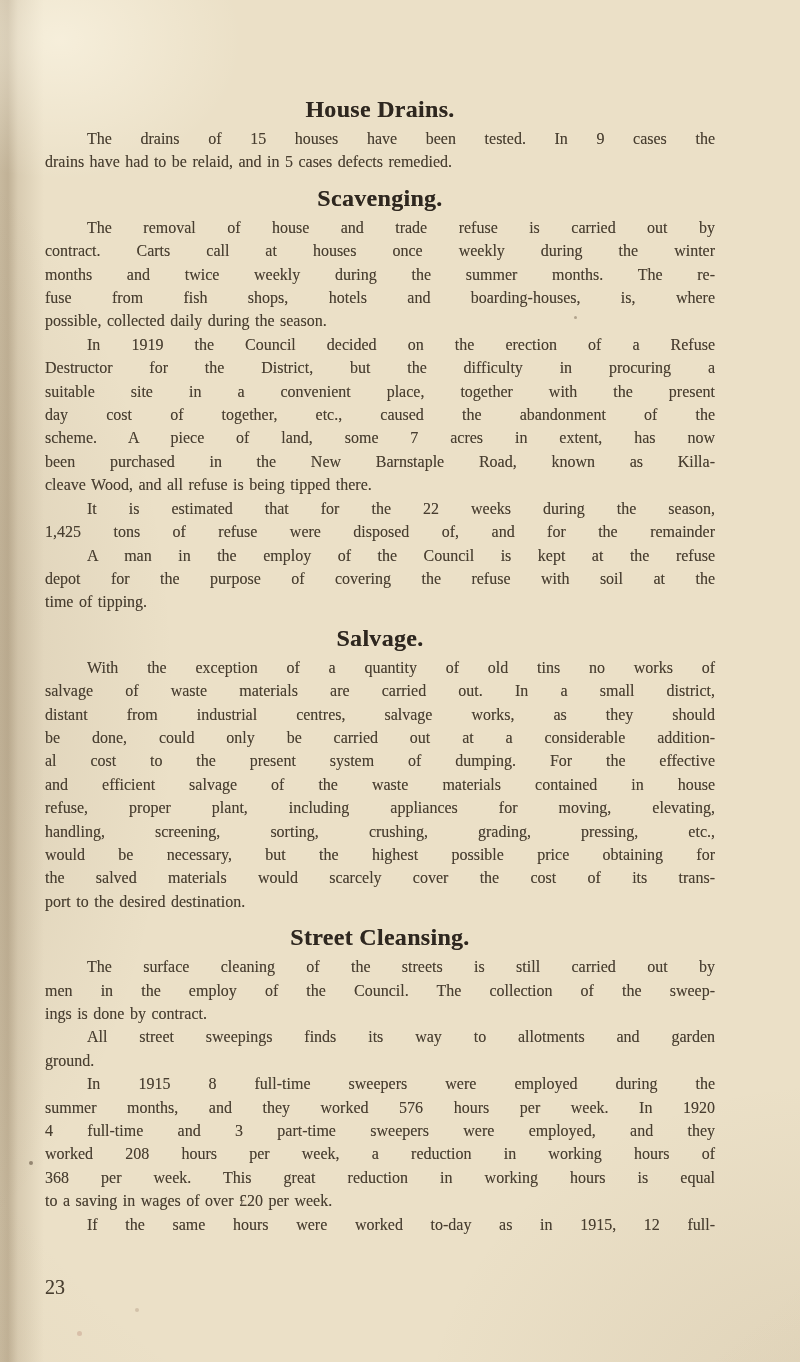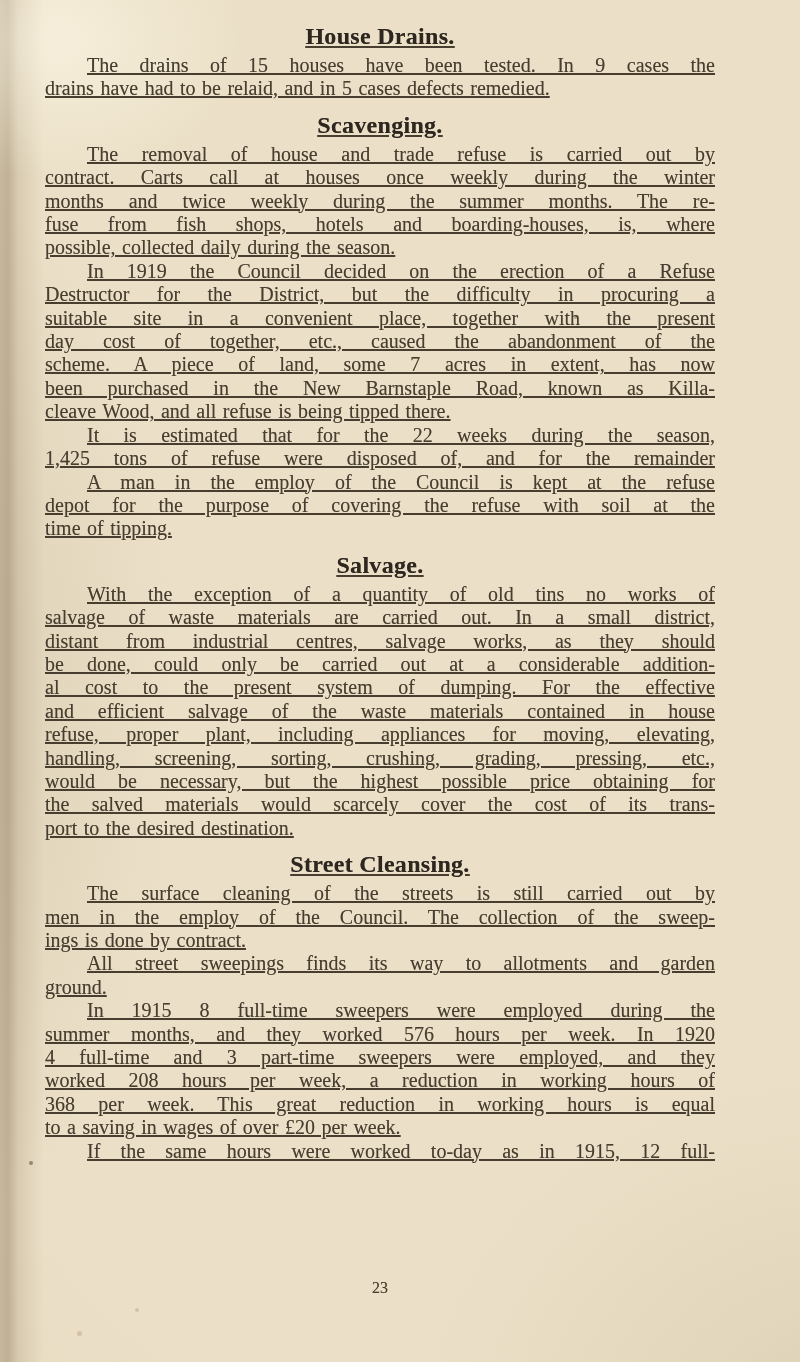--- a/index.html
+++ b/index.html
@@ -32,51 +32,50 @@
       radial-gradient(600px 500px at 105% 105%, rgba(130,105,70,0.12), rgba(130,105,70,0) 70%),
       radial-gradient(130% 110% at 55% 42%, rgba(0,0,0,0) 58%, rgba(140,110,70,0.10) 100%),
       linear-gradient(90deg,
         rgba(118,95,64,0.30) 0px,
         rgba(118,95,64,0.36) 8px,
         rgba(118,95,64,0.16) 18px,
         rgba(118,95,64,0.0) 44px);
   }
   .content{
     position:absolute;
-    left:45px;top:12px;
+    left:45px;top:0;
     width:670px;
-    text-decoration:underline;
+    padding-top:85px;
   }
   .heading{
     font-weight:bold;
     font-size:24px;
     line-height:26px;
     text-align:center;
     letter-spacing:0.3px;
     margin:11px 0 5px 0;
     color:var(--heading-ink);
     text-shadow:0 0 0.5px rgba(46,39,31,0.55);
   }
   .paragraph{margin:0;}
   .line{
-    font-size:20px;
+    font-size:16px;
     line-height:23.4px;
     text-align:justify;
     text-align-last:justify;
     word-spacing:1.5px;
     text-shadow:0 0 0.4px rgba(72,62,48,0.45);
   }
   .line.indent{text-indent:42px;}
   .line.lastline{text-align-last:left;}
   .page-number{
     position:absolute;
     left:45px;top:1276px;
     width:670px;
-    text-align:center;
-    font-size:16px;
+    font-size:20px;
     line-height:23px;
     text-shadow:0 0 0.4px rgba(72,62,48,0.45);
   }
   .speck{position:absolute;border-radius:50%;pointer-events:none;}
   .speck.s1{left:29px;top:1161px;width:4px;height:4px;background:rgba(85,70,52,0.55);}
   .speck.s2{left:574px;top:316px;width:3px;height:3px;background:rgba(90,72,52,0.40);}
   .speck.s3{left:77px;top:1331px;width:5px;height:5px;background:rgba(176,120,104,0.30);}
   .speck.s4{left:135px;top:1308px;width:4px;height:4px;background:rgba(150,120,95,0.28);}
 </style>
 </head>

